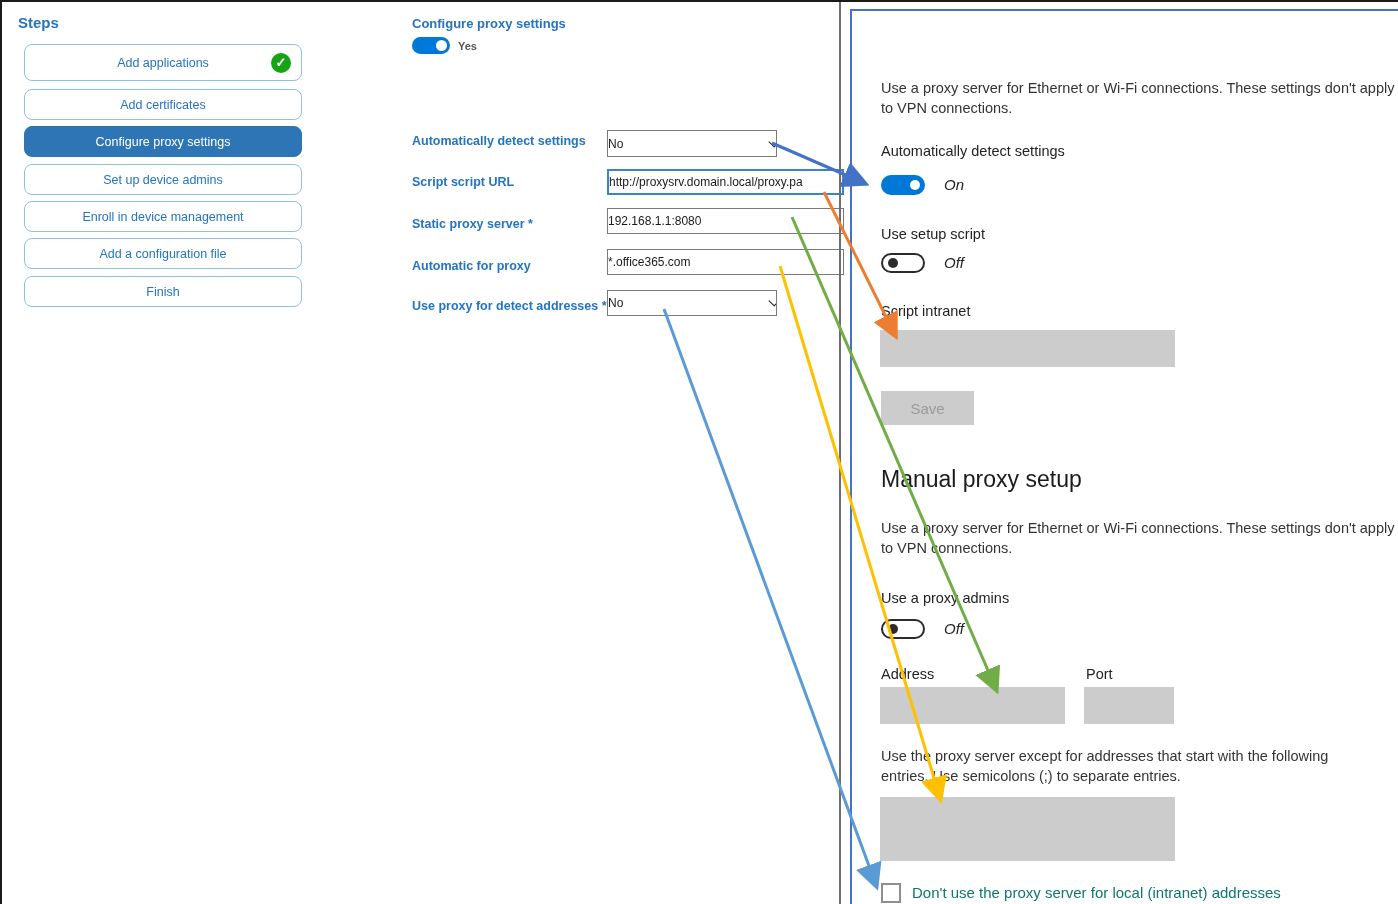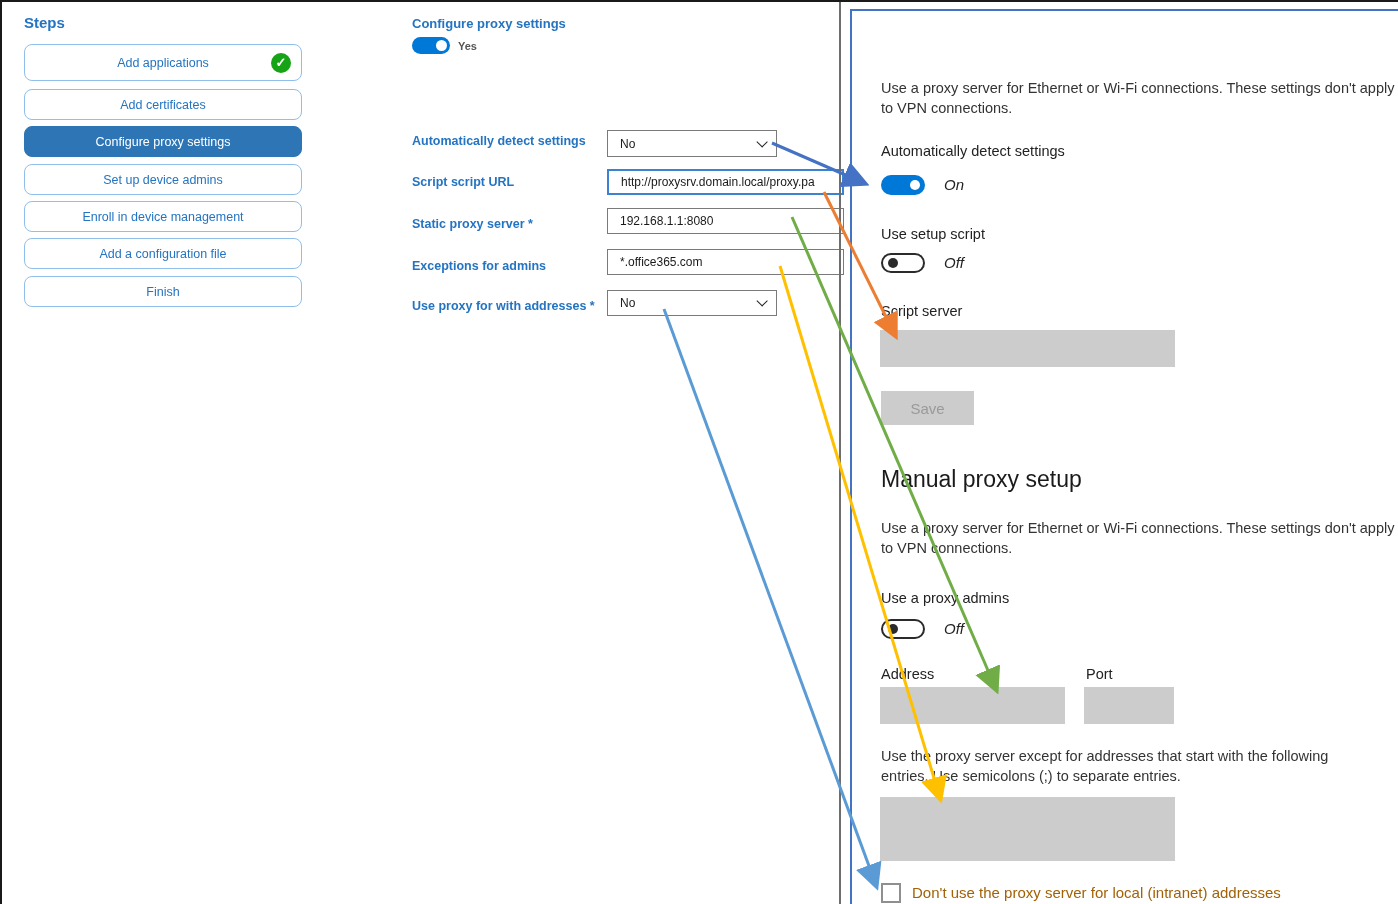--- a/index.html
+++ b/index.html
@@ -8,21 +8,21 @@
 
   #page {
     position: absolute; inset: 0;
     border-top: 2px solid #1a1a1a;
     border-left: 2px solid #1a1a1a;
     background: #fff;
   }
 
   
   .steps-title {
-    position: absolute; left: 22px; top: 12px;
+    position: absolute; left: 16px; top: 12px;
     font-size: 15px; font-weight: bold; color: #2474c2;
   }
   .step-btn {
     position: absolute; left: 22px; width: 278px; height: 31px;
     border: 1px solid #8fbfea; border-radius: 8px; background: #fff;
     color: #2474c2; font-size: 12.5px; font-weight: 400;
     display: flex; align-items: center; justify-content: center;
     cursor: pointer; font-family: inherit;
   }
   .step-btn.first { top: 42px; height: 37px; }
@@ -51,21 +51,21 @@
     position: absolute; left: 456px; top: 38px;
     font-size: 11px; font-weight: 600; color: #555;
   }
   .fld-label {
     position: absolute; left: 410px; width: 195px;
     font-size: 12.5px; font-weight: 600; color: #2474c2;
   }
   .fld-input, .fld-select {
     position: absolute; left: 605px; height: 26px; background: #fff;
     border: 1px solid #7a7a7a; display: flex; align-items: center;
-    padding: 0 12px; font-size: 12px; color: #1a1a1a; white-space: nowrap;
+    padding: 0 0; font-size: 12px; color: #1a1a1a; white-space: nowrap;
     overflow: hidden; cursor: text; text-align: center;
   }
   .fld-select { width: 170px; cursor: pointer; justify-content: space-between; }
   .fld-input  { width: 237px; }
   .fld-input.focused { border: 2px solid #3b82d0; }
   .chev {
     width: 8px; height: 8px; border-right: 1.6px solid #222;
     border-bottom: 1.6px solid #222; transform: rotate(45deg) translateY(-3px);
     flex: 0 0 auto;
   }
@@ -100,21 +100,21 @@
 
   .gray-box { background: #cccccc; }
   .save-btn {
     background: #cccccc; color: #9a9a9a; font-size: 15px;
     display: flex; align-items: center; justify-content: center;
     border: none; font-family: inherit;
   }
   .sp-checkbox {
     width: 20px; height: 20px; border: 2px solid #8f8f8f; background: #fff;
   }
-  .sp-check-label { font-size: 15px; color: #a16207; }
+  .sp-check-label { font-size: 15px; color: #0f766e; }
 
   
   #arrows {
     position: absolute; inset: 0; width: 1398px; height: 904px;
     pointer-events: none; z-index: 50;
   }
 </style>
 </head>
 <body>
 
@@ -161,26 +161,26 @@
   <div class="fld-label" style="top:173px">Script script URL</div>
   <div class="fld-input focused" style="top:167px">
     <span>http://proxysrv.domain.local/proxy.pa</span>
   </div>
 
   <div class="fld-label" style="top:215px">Static proxy server *</div>
   <div class="fld-input" style="top:206px">
     <span>192.168.1.1:8080</span>
   </div>
 
-  <div class="fld-label" style="top:257px">Exceptions for admins</div>
+  <div class="fld-label" style="top:257px">Automatic for proxy</div>
   <div class="fld-input" style="top:247px">
     <span>*.office365.com</span>
   </div>
 
-  <div class="fld-label" style="top:297px">Use proxy for with addresses *</div>
+  <div class="fld-label" style="top:297px">Use proxy for detect addresses *</div>
   <div class="fld-select" style="top:288px">
     <span>No</span>
     <span class="chev"></span>
   </div>
 
   <div class="divider"></div>
 
   <div class="settings-panel">
 
     <div class="sp sp-para" style="left:29px; top:67px; width:515px">Use a proxy server for Ethernet or Wi-Fi connections. These settings don't apply to VPN connections.</div>
@@ -190,21 +190,21 @@
         <span class="knob"></span>
       </div>
     <div class="sp sp-state" style="left:92px; top:165px">On</div>
 
     <div class="sp sp-label" style="left:29px; top:215px">Use setup script</div>
     <div class="sp toggle-lg off" style="left:29px; top:242px">
         <span class="knob"></span>
       </div>
     <div class="sp sp-state" style="left:92px; top:243px">Off</div>
 
-    <div class="sp sp-label" style="left:29px; top:292px">Script server</div>
+    <div class="sp sp-label" style="left:29px; top:292px">Script intranet</div>
     <div class="sp gray-box" style="left:28px; top:319px; width:295px; height:37px"></div>
 
     <button class="sp save-btn" style="left:29px; top:380px; width:93px; height:34px">Save</button>
 
     <div class="sp sp-heading" style="left:29px; top:455px">Manual proxy setup</div>
     <div class="sp sp-para" style="left:29px; top:507px; width:515px">Use a proxy server for Ethernet or Wi-Fi connections. These settings don't apply to VPN connections.</div>
 
     <div class="sp sp-label" style="left:29px; top:579px">Use a proxy admins</div>
     <div class="sp toggle-lg off" style="left:29px; top:608px">
         <span class="knob"></span>

